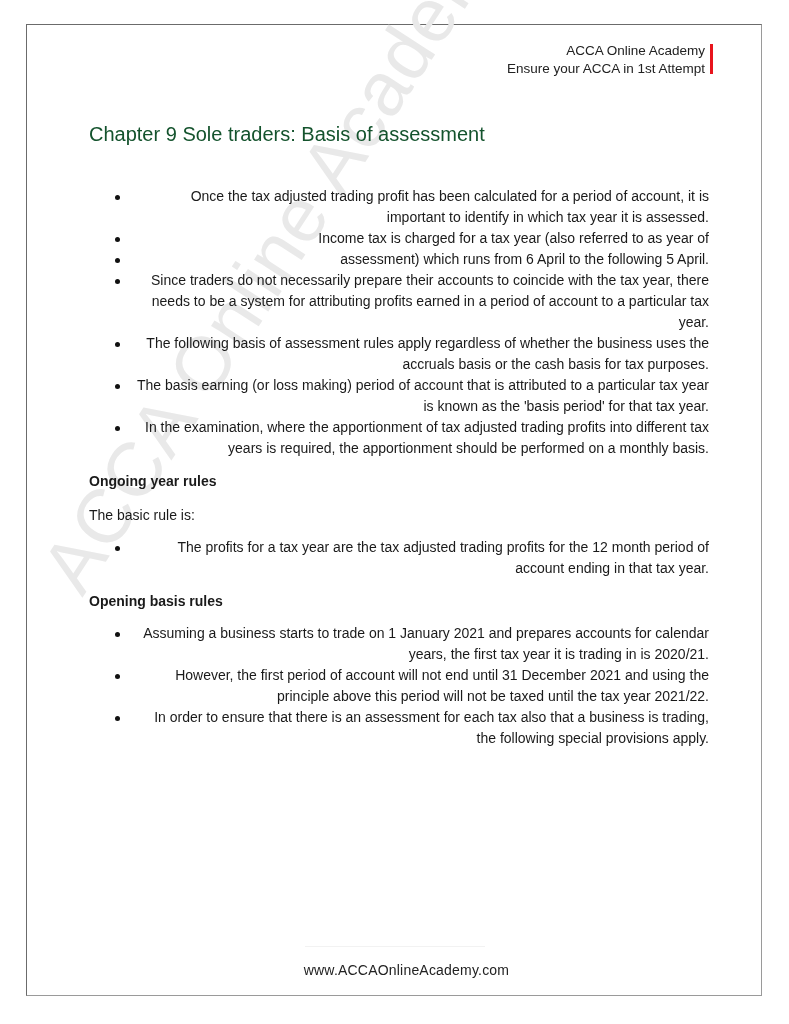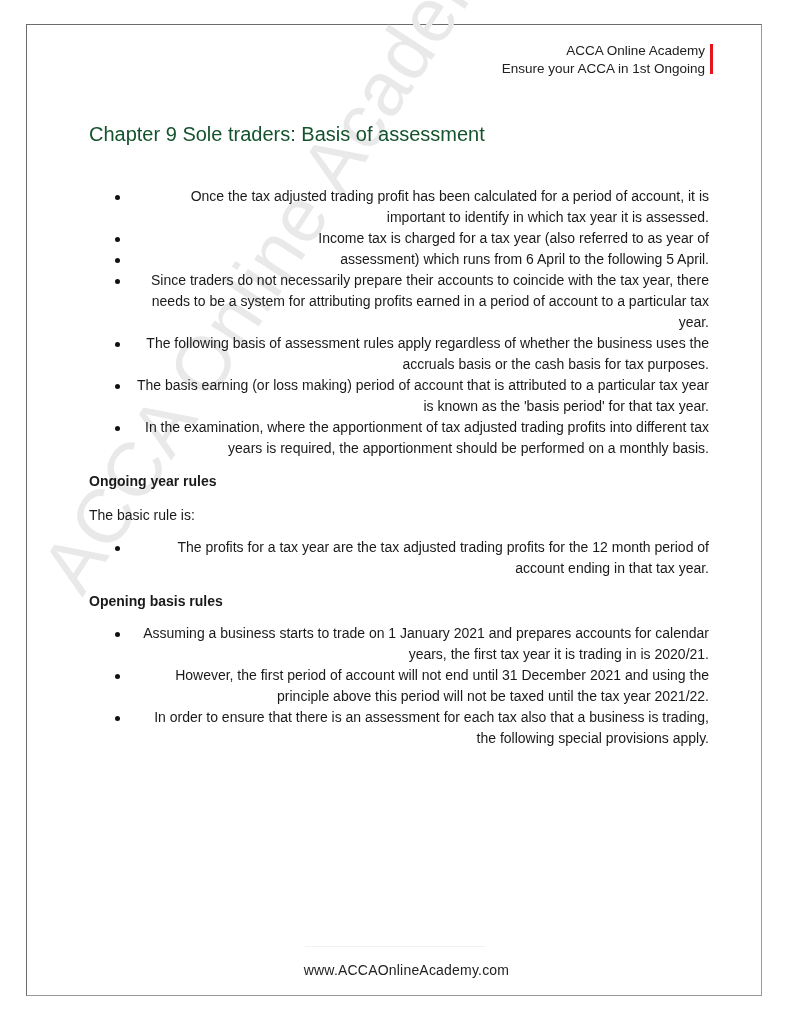--- a/index.html
+++ b/index.html
@@ -26,21 +26,21 @@
 </style>
 </head>
 <body>
 
 <div class="page-border"></div>
 
 <div class="watermark">ACCA Online Academy.com</div>
 
 <div class="header">
   <div>ACCA Online Academy</div>
-  <div>Ensure your ACCA in 1st Ongoing</div>
+  <div>Ensure your ACCA in 1st Attempt</div>
 </div>
 <div class="header-bar"></div>
 
 <h1 class="title">Chapter 9 Sole traders: Basis of assessment</h1>
 
 <div class="content">
   <ul class="bullets">
     <li><span class="dot"></span><span>Once the tax adjusted trading profit has been calculated for a period of account, it is important to identify in which tax year it is assessed.</span></li>
     <li><span class="dot"></span><span>Income tax is charged for a tax year (also referred to as year of</span></li>
     <li><span class="dot"></span><span>assessment) which runs from 6 April to the following 5 April.</span></li>

